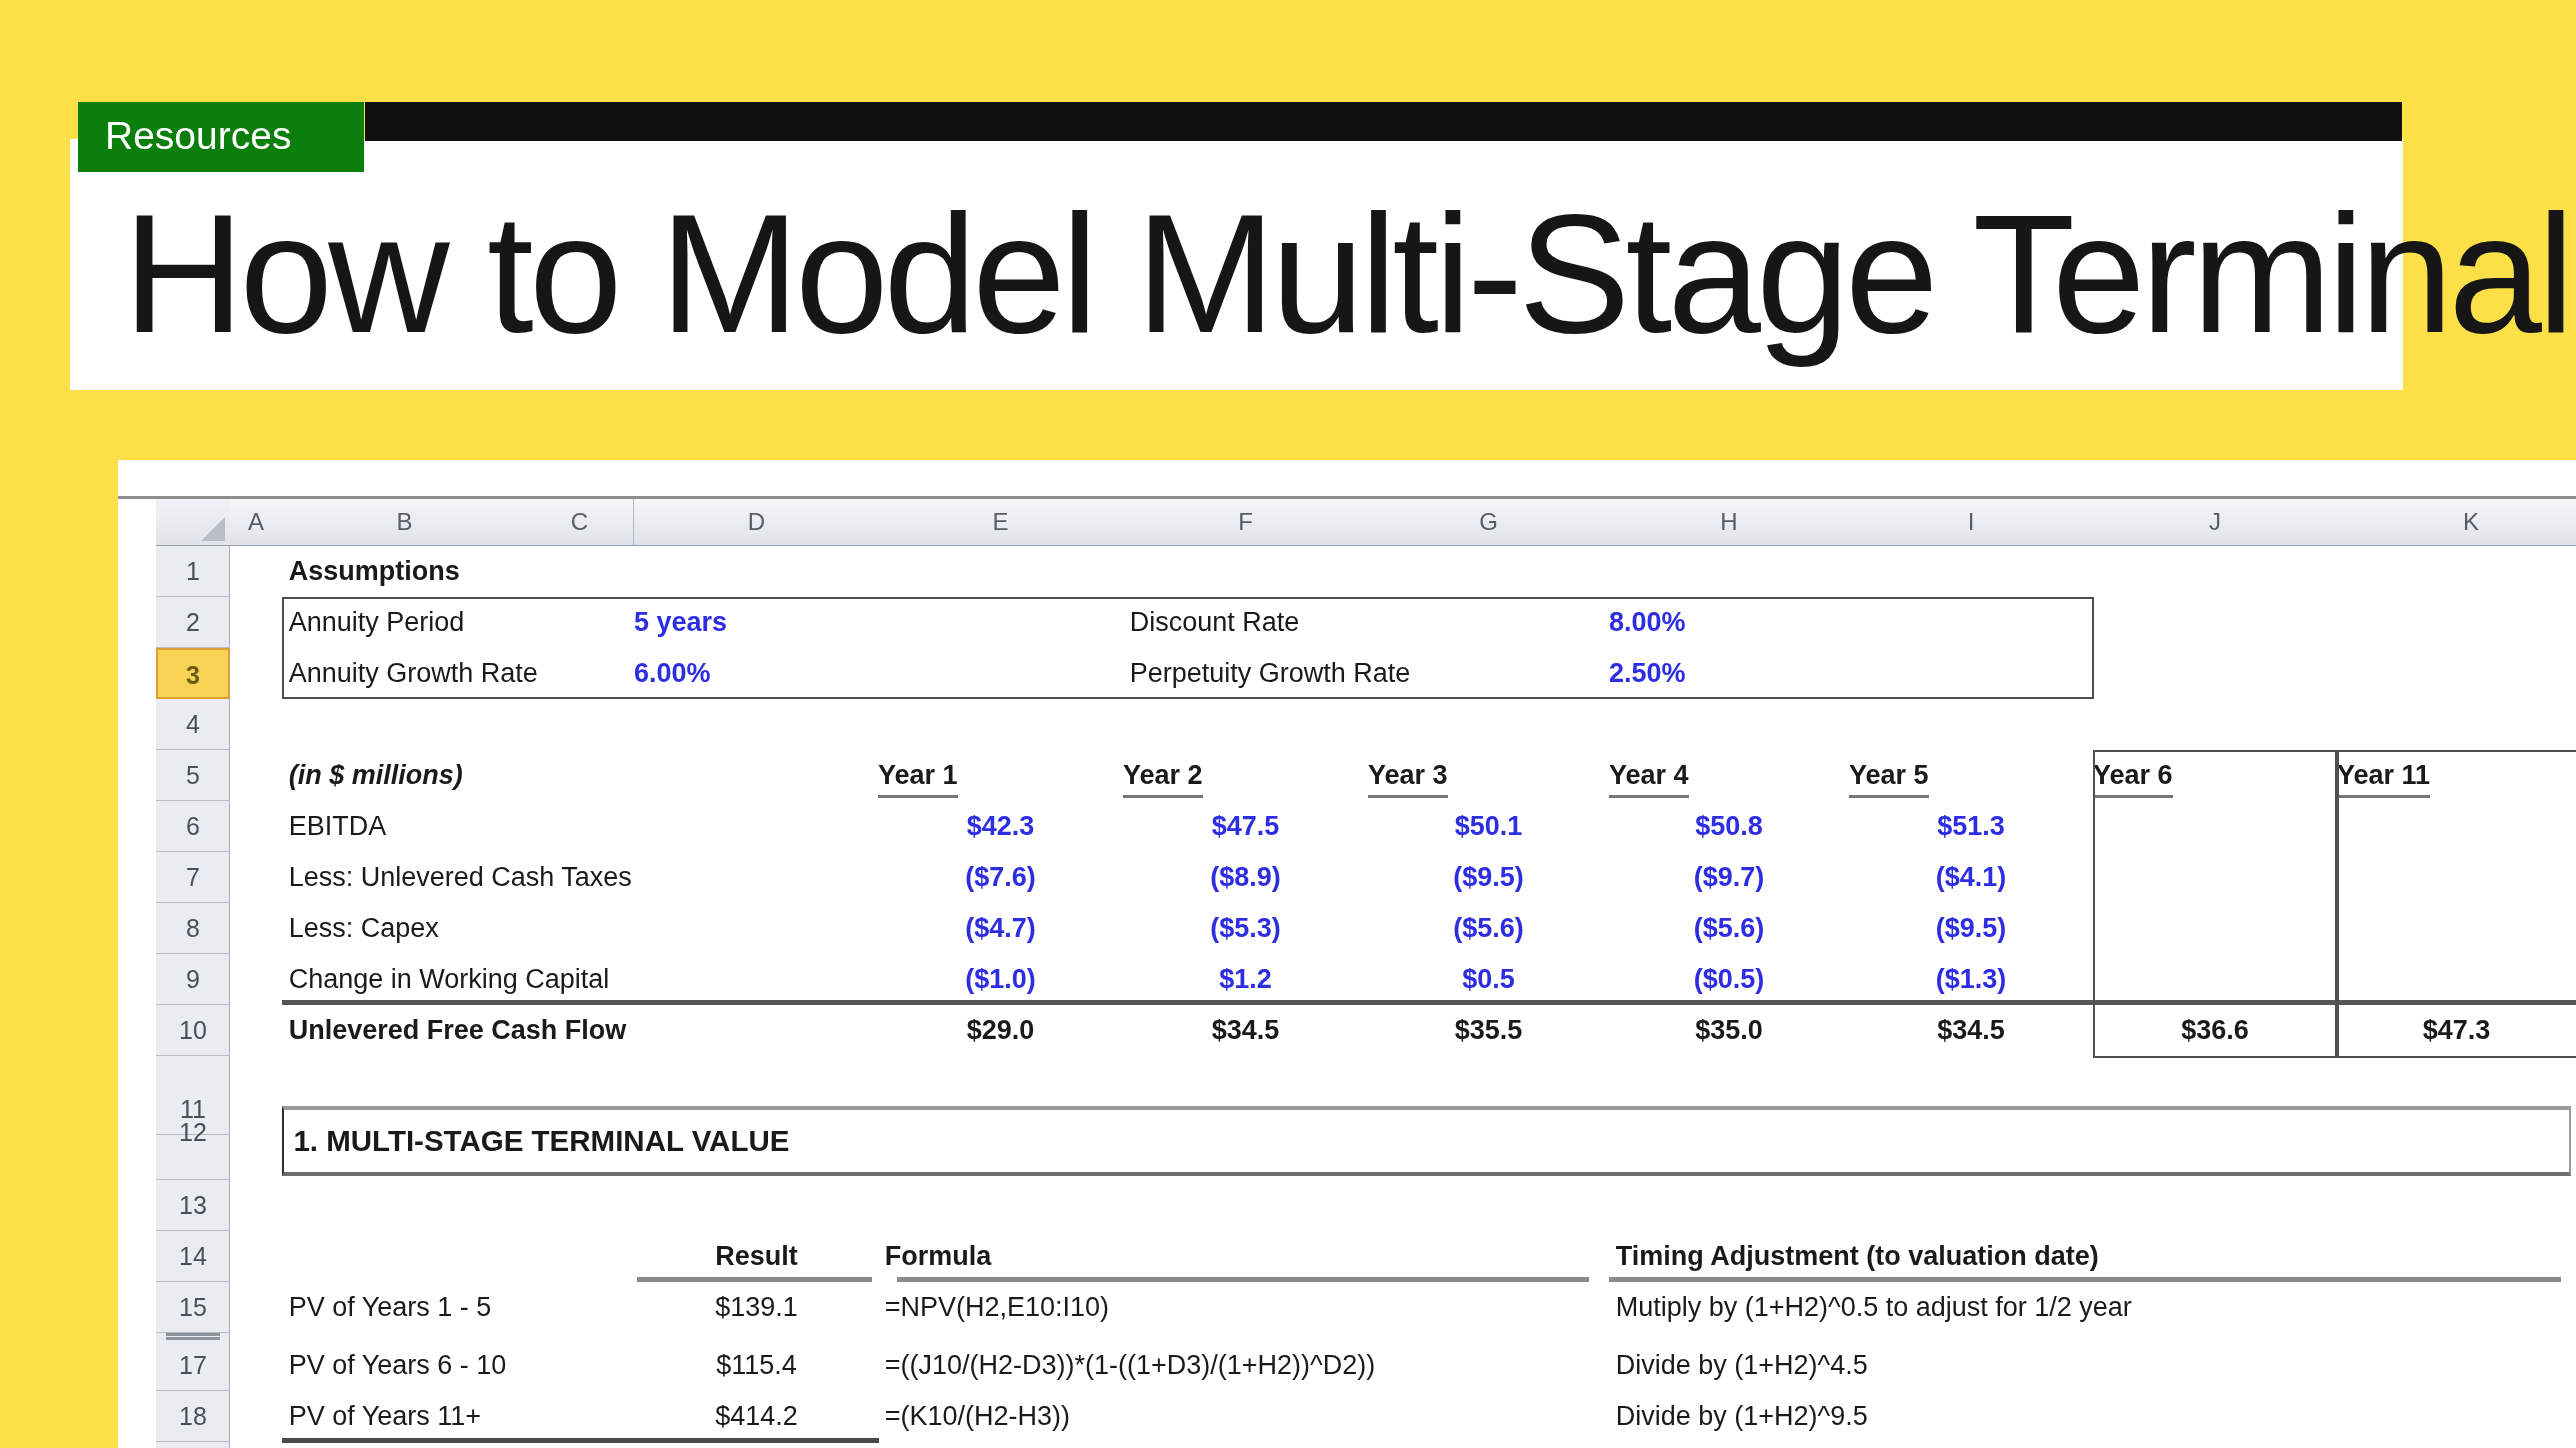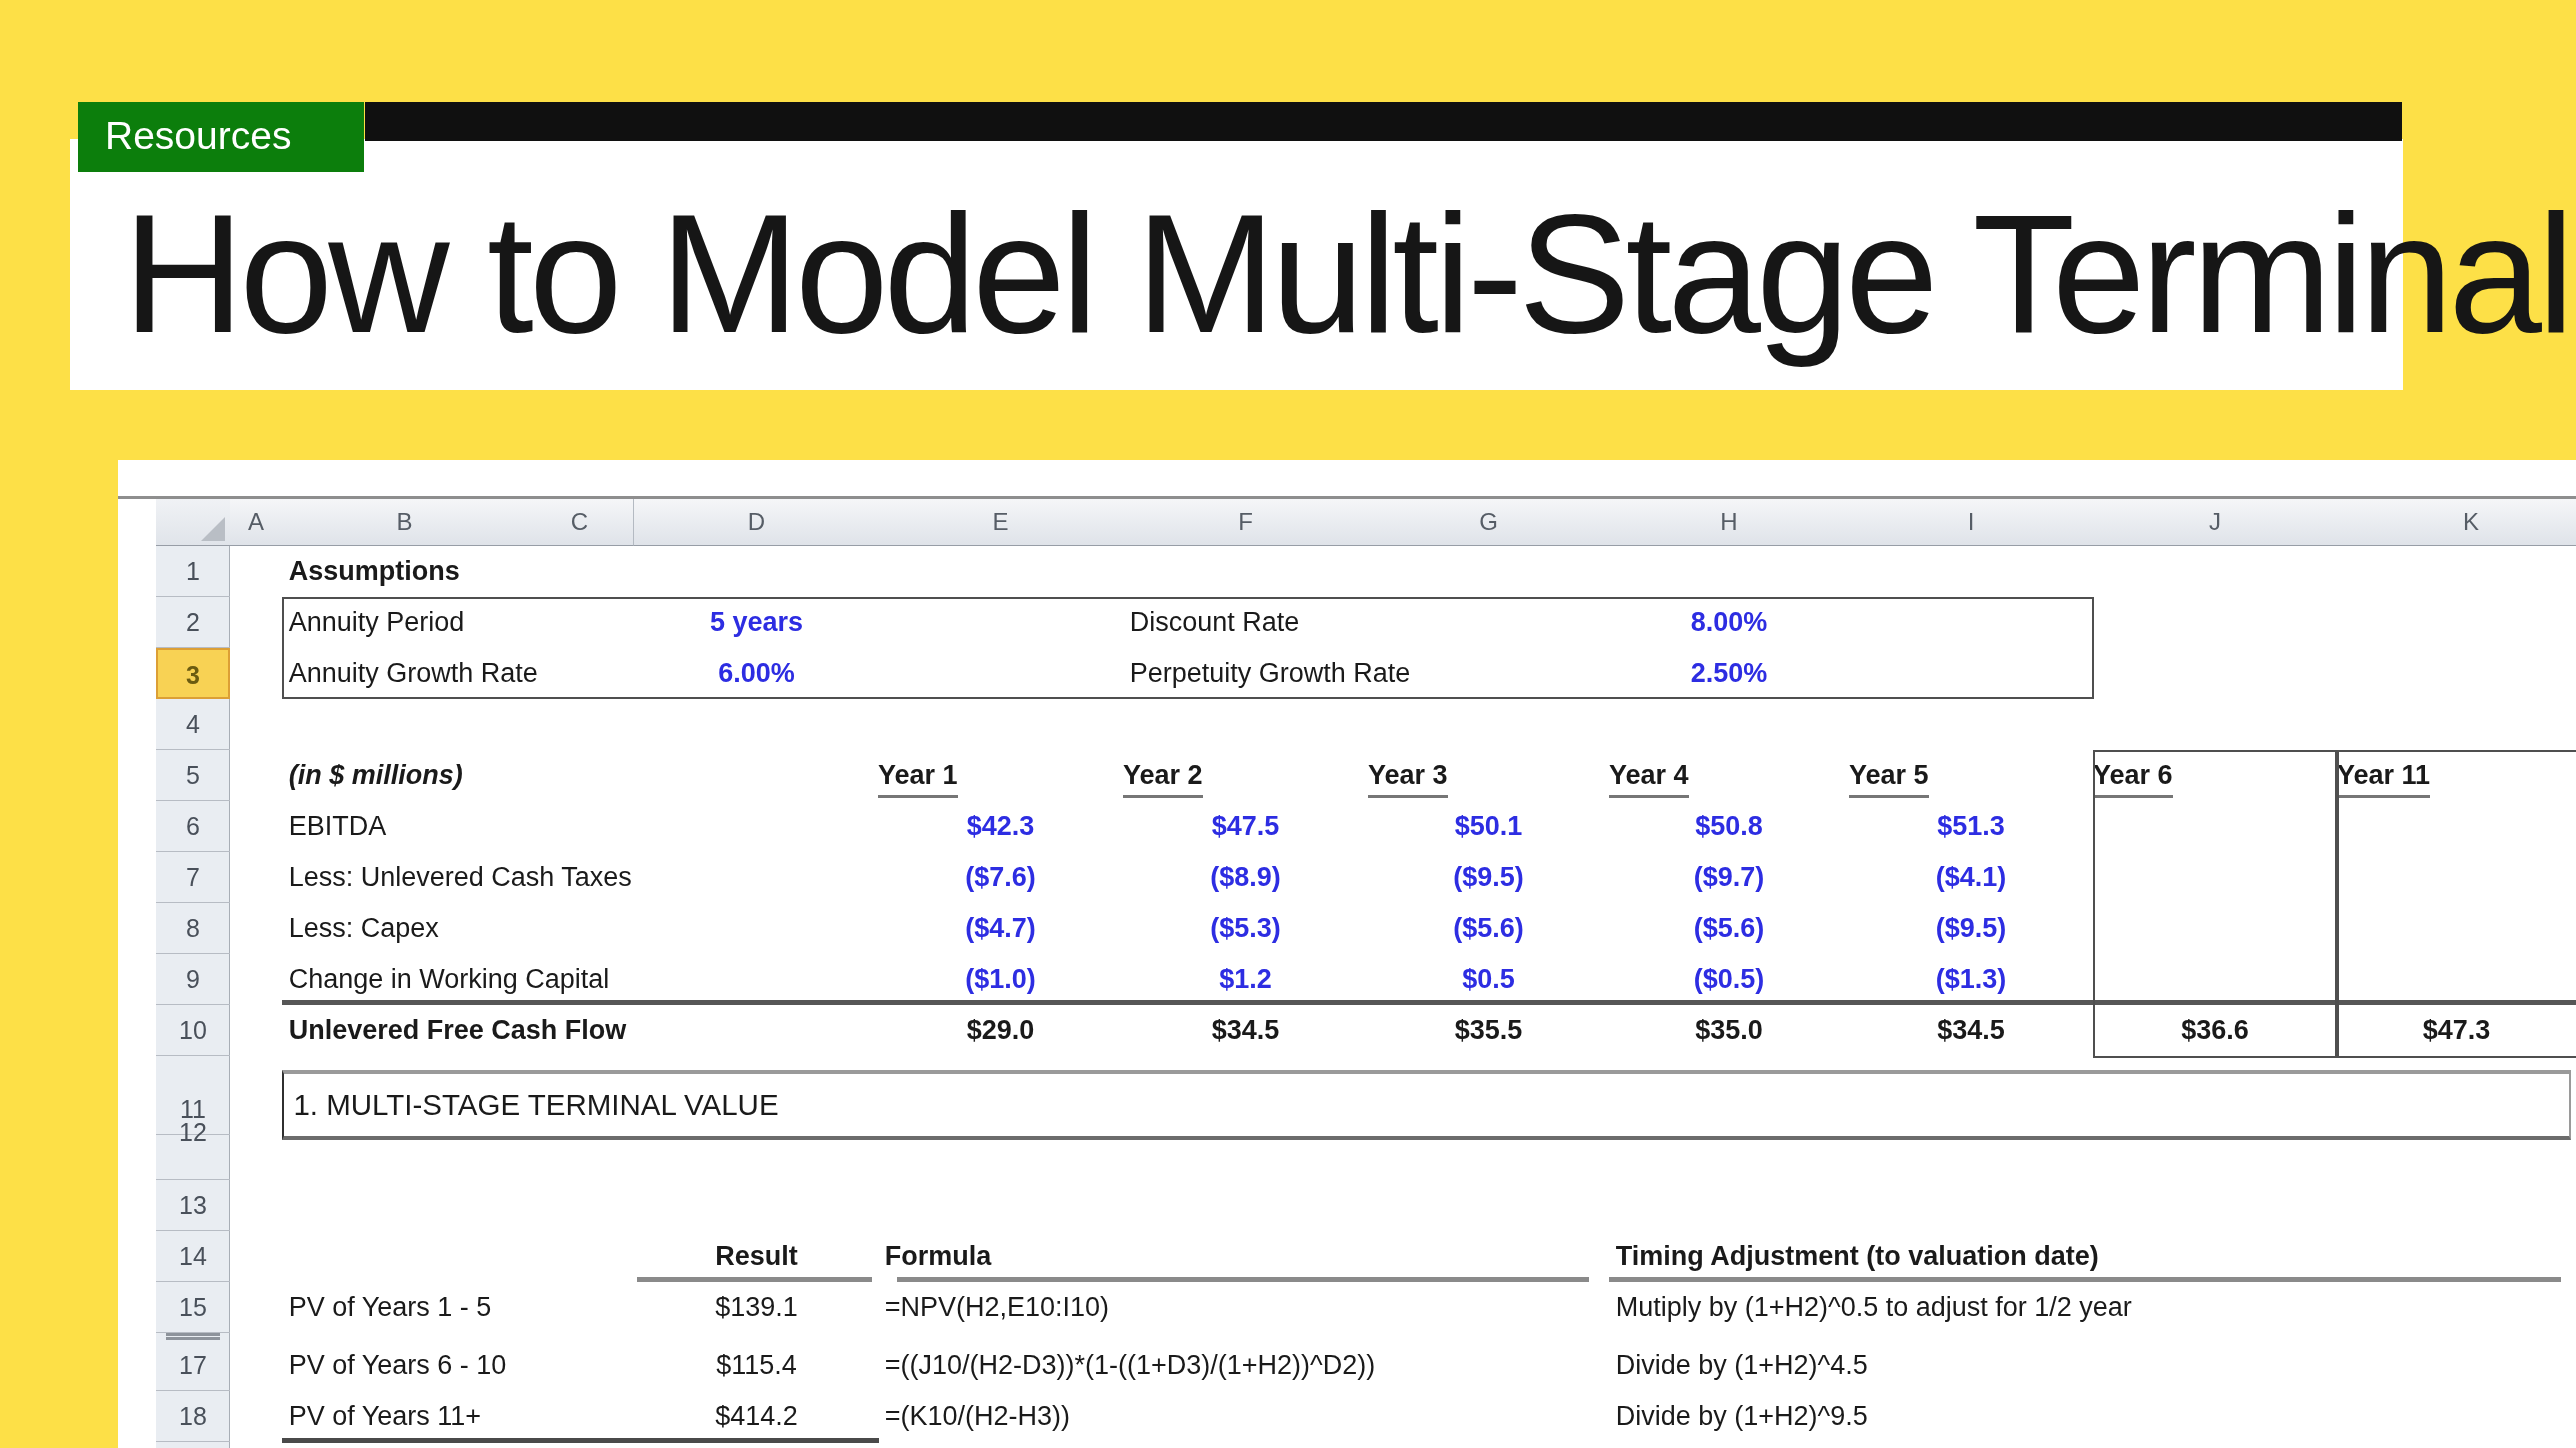--- a/index.html
+++ b/index.html
@@ -37,36 +37,36 @@
   .cell{position:absolute;height:51px;line-height:51px;font-size:27px;color:#1a1a1a;white-space:nowrap;}
   .cA{left:112px;width:52px}.cB{left:164px;width:245px}.cC{left:408px;width:107px}
   .cD{left:516px;width:245px}.cE{left:760px;width:245px}.cF{left:1005px;width:245px}
   .cG{left:1250px;width:241px}.cH{left:1491px;width:240px}.cI{left:1731px;width:244px}
   .cJ{left:1975px;width:244px}.cK{left:2219px;width:239px}
   .r1{top:86px}.r2{top:137px}.r3{top:188px}.r5{top:290px}.r6{top:341px}.r7{top:392px}
   .r8{top:443px}.r9{top:494px}.r10{top:545px}.r14{top:771px}.r15{top:822px}
   .r17{top:880px}.r18{top:931px}
   .lbl{padding-left:6.7px}
   .num{text-align:center;padding-right:23px}
-  .pct{text-align:center;padding-right:24px}
+  .pct{text-align:left;padding-right:24px}
   .b{font-weight:700}.i{font-style:italic}
   .blue{color:#2d2de2;font-weight:600;}
   .yr{text-align:left;padding-right:9.4px;font-weight:700;}
   .yr span{display:inline-block;line-height:39px;border-bottom:3.4px solid #767676;}
 
   
   .assumpbox{position:absolute;left:164px;top:137px;width:1812px;height:102px;
              border:2.7px solid #4f4f4f;box-sizing:border-box;pointer-events:none;}
   .uline10{position:absolute;left:164px;top:540px;width:2294px;height:4.7px;background:#565656;}
   .boxJ{position:absolute;left:1975px;top:290px;width:244px;height:308px;border:2.7px solid #4f4f4f;box-sizing:border-box;pointer-events:none;}
   .boxK{position:absolute;left:2219px;top:290px;width:261px;height:308px;border:2.7px solid #4f4f4f;box-sizing:border-box;pointer-events:none;}
-  .sec1box{position:absolute;left:164px;top:610px;width:2289px;height:70px;box-sizing:border-box;
+  .sec1box{position:absolute;left:164px;top:646px;width:2289px;height:70px;box-sizing:border-box;
            border-top:4px solid #9a9a9a;border-bottom:4px solid #6c6c6c;
            border-left:2.7px solid #2f2f2f;border-right:2.7px solid #9a9a9a;
-           font-size:29.5px;font-weight:400;color:#1a1a1a;line-height:62px;padding-left:9.4px;}
+           font-size:29.5px;font-weight:700;color:#1a1a1a;line-height:62px;padding-left:9.4px;}
   .hdruleD{position:absolute;left:519px;top:817px;width:235px;height:4.7px;background:#8a8a8a;}
   .hdruleE{position:absolute;left:779px;top:817px;width:692px;height:4.7px;background:#8a8a8a;}
   .hdruleH{position:absolute;left:1491px;top:817px;width:952px;height:4.7px;background:#8a8a8a;}
   .botrule{position:absolute;left:164px;top:978px;width:597px;height:5.4px;background:#4a4a4a;}
   .partial{position:absolute;left:697px;top:984px;width:63px;text-align:right;font-size:27px;font-weight:700;color:#1a1a1a;}
 </style>
 </head>
 <body>
 
 <div id="canvas">

